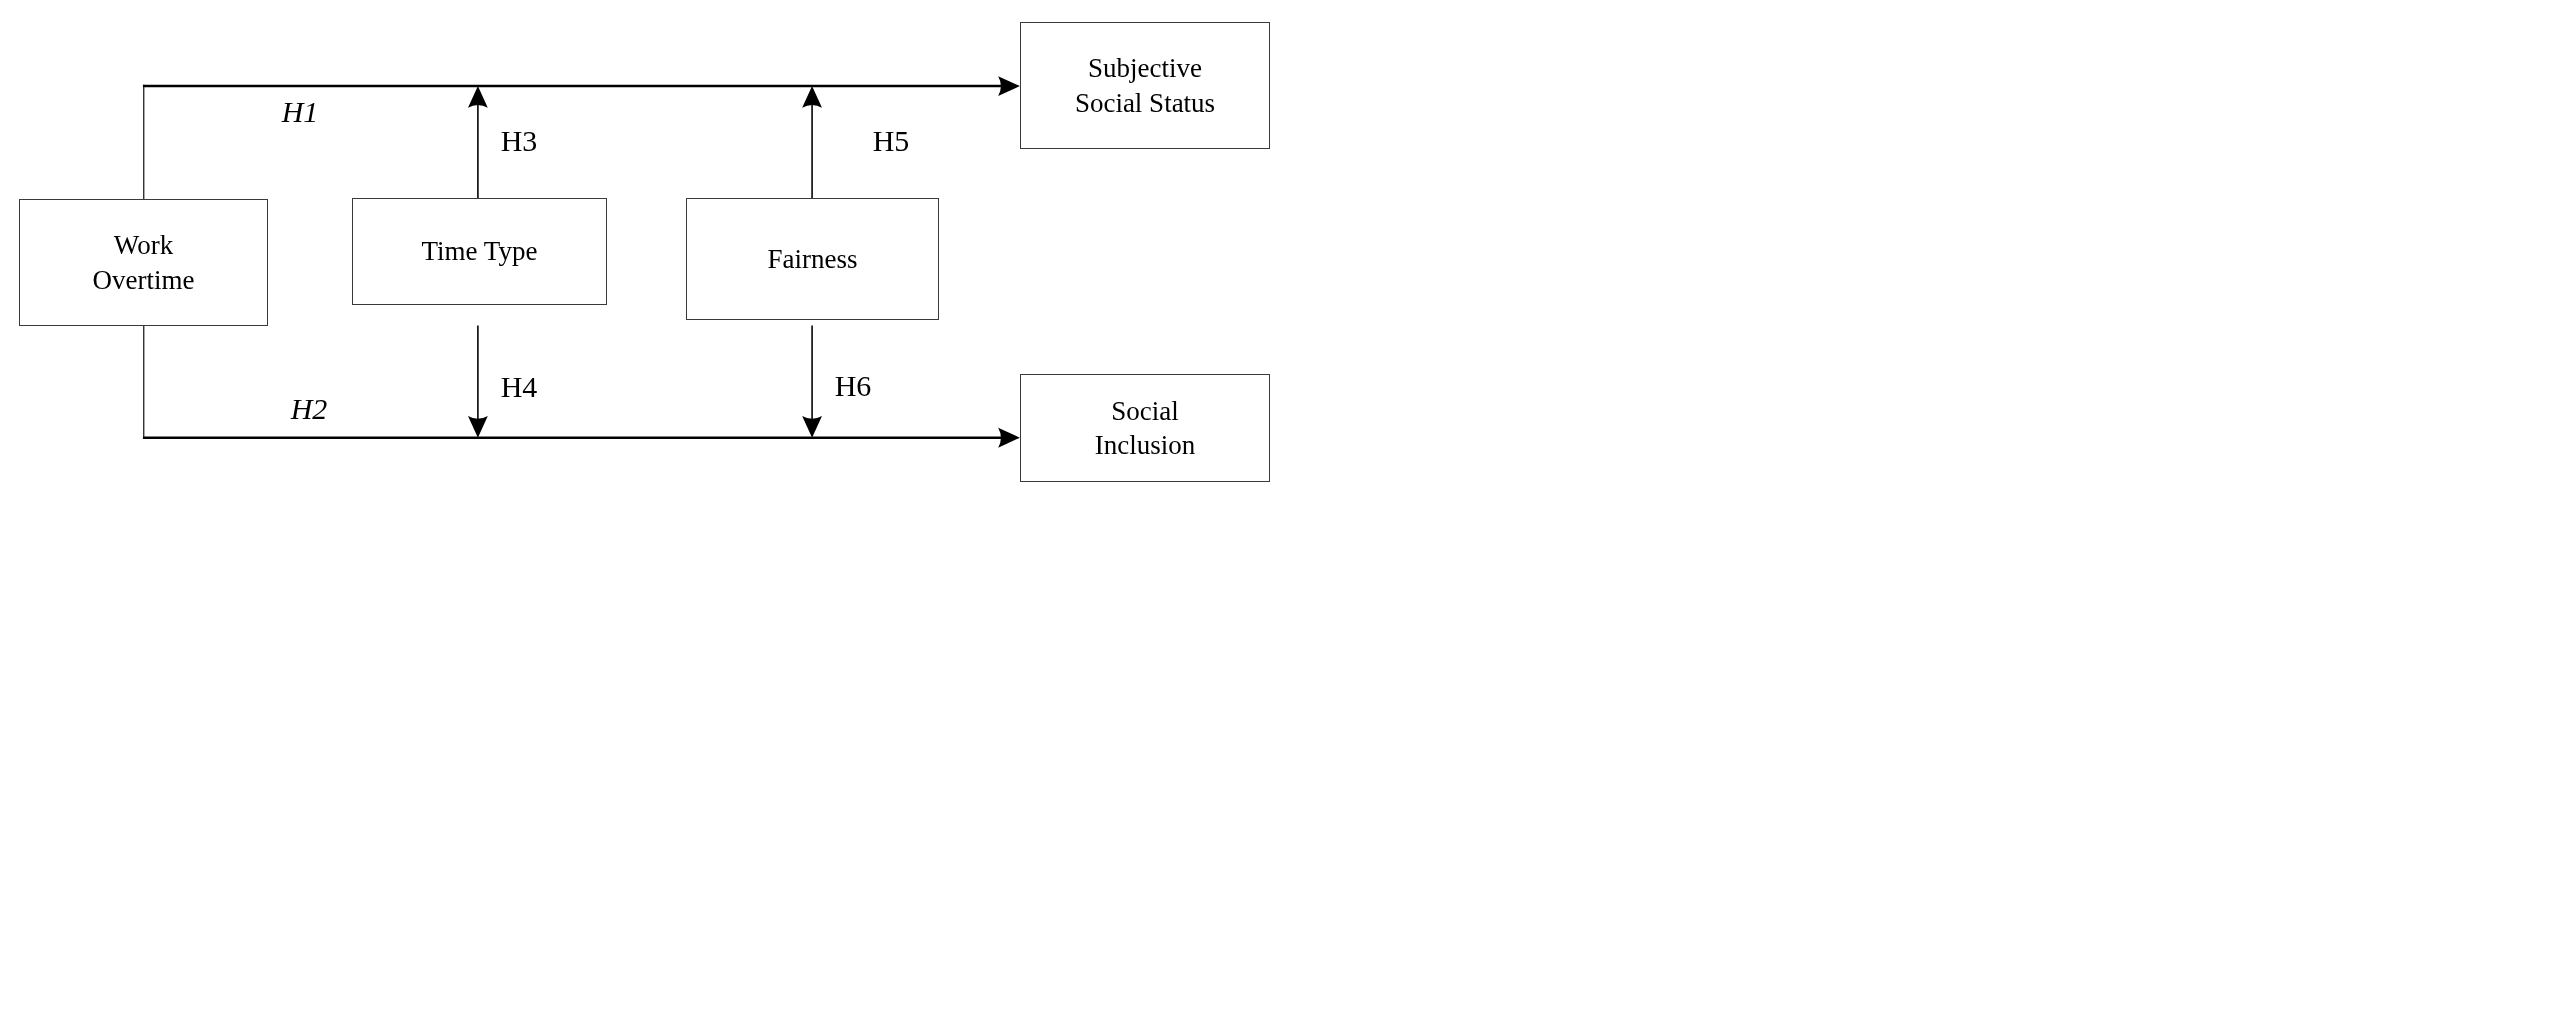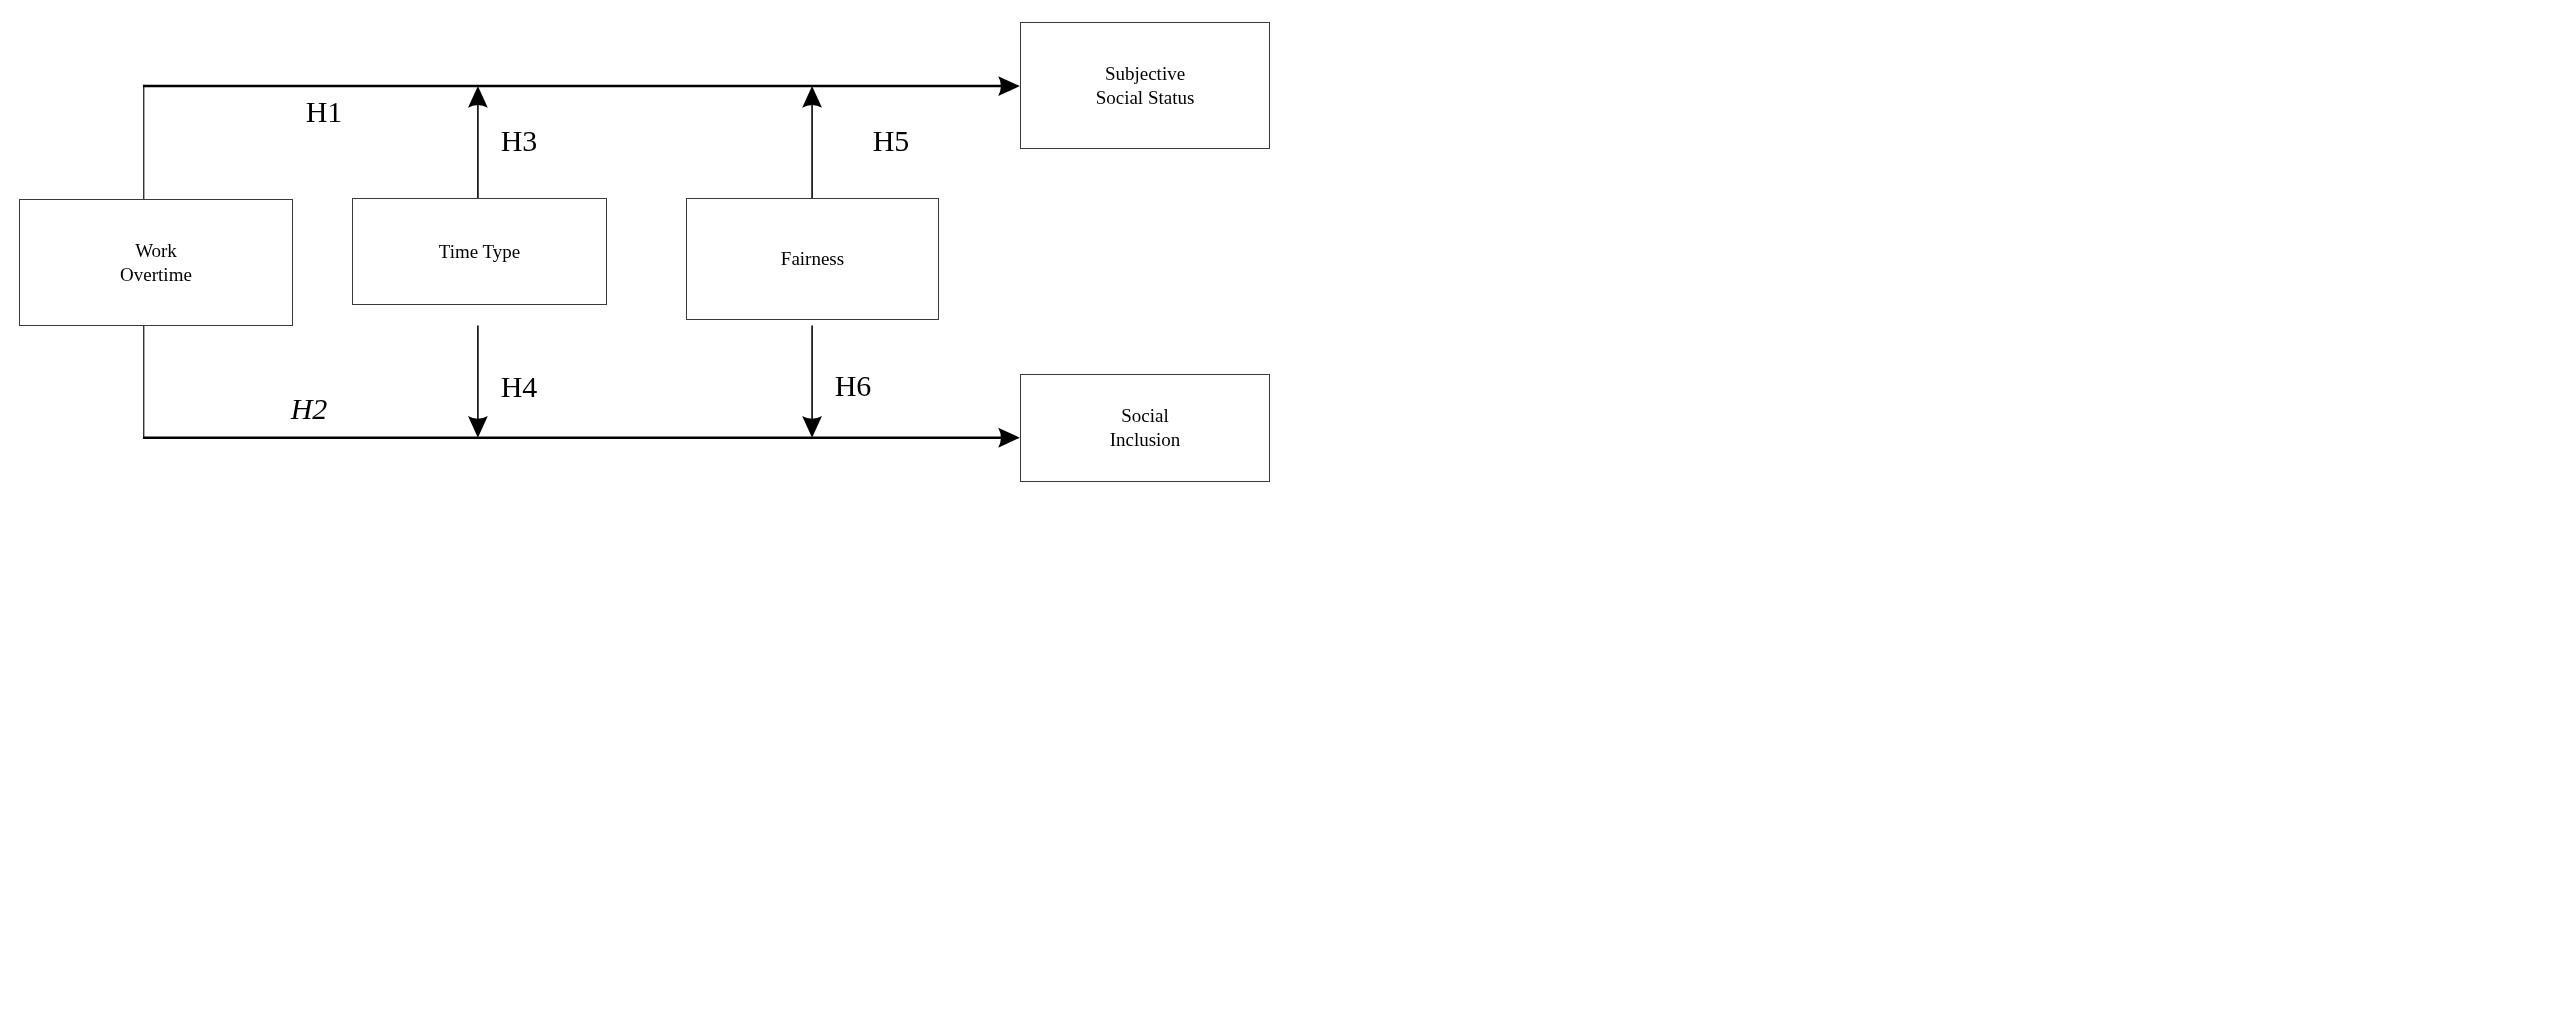--- a/index.html
+++ b/index.html
@@ -25,38 +25,38 @@
   .node {
     position: absolute;
     box-sizing: border-box;
     border: 1.6px solid #3a3a3a;
     background: #ffffff;
     display: flex;
     flex-direction: column;
     align-items: center;
     justify-content: center;
     text-align: center;
-    font-size: 19px;
+    font-size: 27px;
     line-height: 1.26;
     color: #000000;
   }
-  .node-wo  { left: 19px;   top: 199px; width: 274px; height: 127px; }
+  .node-wo  { left: 19px;   top: 199px; width: 249px; height: 127px; }
   .node-tt  { left: 352px;  top: 198px; width: 255px; height: 107px; }
   .node-fa  { left: 686px;  top: 198px; width: 253px; height: 122px; }
   .node-sss { left: 1020px; top: 22px;  width: 250px; height: 127px; }
   .node-si  { left: 1020px; top: 374px; width: 250px; height: 108px; }
   .edge-label {
     position: absolute;
     transform: translate(-50%, -50%);
     font-size: 30px;
     line-height: 1;
     color: #000000;
     white-space: nowrap;
   }
-  .lbl-h1 { left: 324px;  top: 112px; }
+  .lbl-h1 { left: 300px;  top: 112px; font-style: italic; }
   .lbl-h2 { left: 309px;  top: 409px; font-style: italic; }
   .lbl-h3 { left: 519px;  top: 141px; }
   .lbl-h4 { left: 519px;  top: 387px; }
   .lbl-h5 { left: 891px; top: 141px; }
   .lbl-h6 { left: 853px; top: 386px; }
 </style>
 </head>
 <body>
 
 <div class="diagram">

